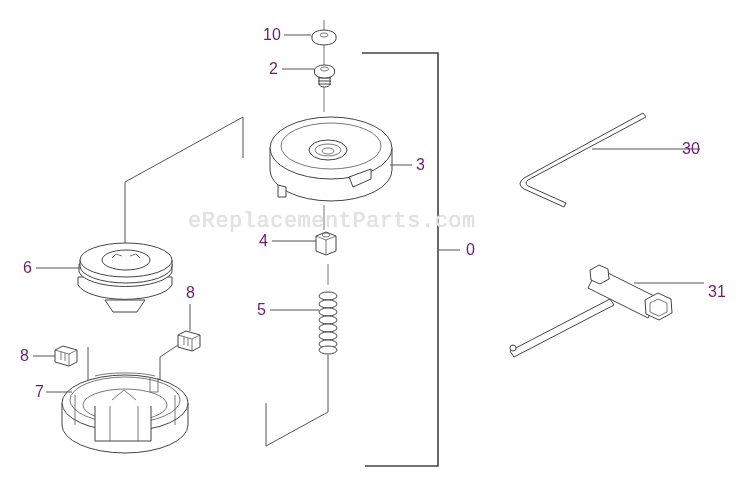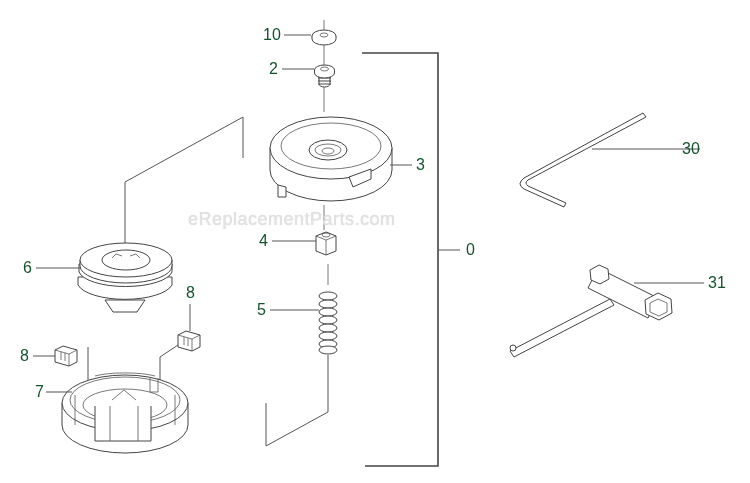--- a/index.html
+++ b/index.html
@@ -1,23 +1,23 @@
 <!DOCTYPE html>
 <html><head>
 <meta charset="utf-8">
 <style>
   html, body { margin: 0; padding: 0; background: #ffffff; }
   body { width: 750px; height: 483px; position: relative; overflow: hidden;
          font-family: "Liberation Sans", sans-serif; }
   #canvas { position: absolute; left: 0; top: 0; width: 750px; height: 483px; }
-  .label { position: absolute; font-size: 16px; color: #14532d; line-height: 16px;
+  .label { position: absolute; font-size: 16px; color: #701a75; line-height: 16px;
            font-family: "Liberation Sans", sans-serif; }
-  .watermark { position: absolute; left: 188px; top: 209px; font-size: 18px;
+  .watermark { position: absolute; left: 188px; top: 209px; font-size: 22px;
                color: #e2e2e2; letter-spacing: 0.5px; white-space: nowrap;
-               font-family: Liberation Sans, sans-serif;
+               font-family: Liberation Mono, monospace;
                text-shadow: 0 0 1px #cfcfcf; }
   svg .part { fill: #fff; stroke: #444; stroke-width: 1; }
   svg .thin { fill: none; stroke: #555; stroke-width: 0.8; }
   svg .leader { fill: none; stroke: #555; stroke-width: 1; }
   svg .bracket { fill: none; stroke: #444; stroke-width: 1.6; }
 </style>
 </head>
 <body>
 
 <svg id="canvas" width="750" height="483" viewBox="0 0 750 483" xmlns="http://www.w3.org/2000/svg">
@@ -141,13 +141,13 @@
 <div class="label" style="left:269px; top:61px;">2</div>
 <div class="label" style="left:416px; top:157px;">3</div>
 <div class="label" style="left:259px; top:233px;">4</div>
 <div class="label" style="left:257px; top:302px;">5</div>
 <div class="label" style="left:23px; top:260px;">6</div>
 <div class="label" style="left:186px; top:285px;">8</div>
 <div class="label" style="left:20px; top:348px;">8</div>
 <div class="label" style="left:35px; top:384px;">7</div>
 <div class="label" style="left:466px; top:242px;">0</div>
 <div class="label" style="left:682px; top:141px;">30</div>
-<div class="label" style="left:708px; top:275px;">31</div>
+<div class="label" style="left:708px; top:284px;">31</div>
 
 </body></html>

